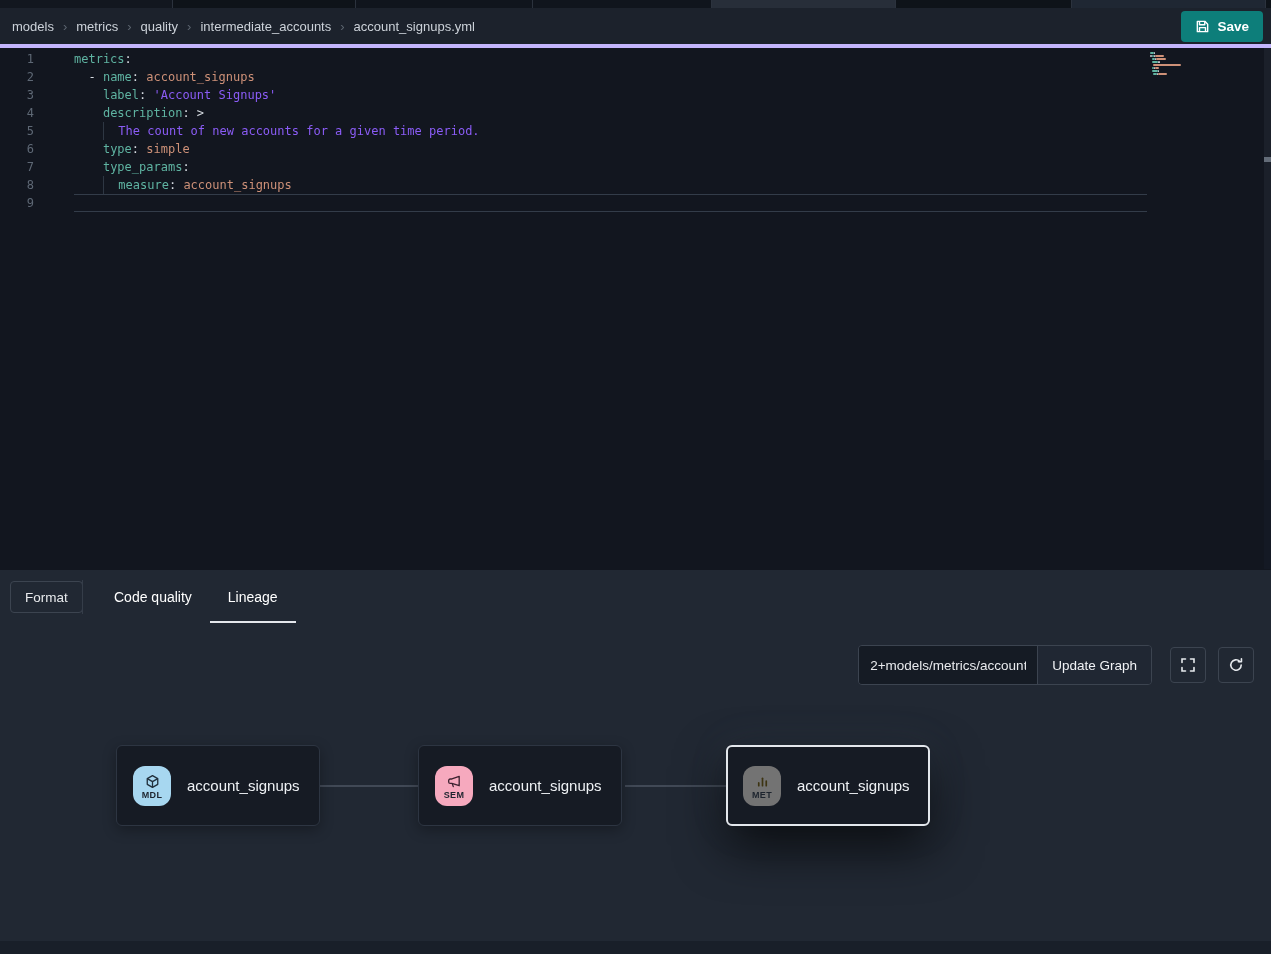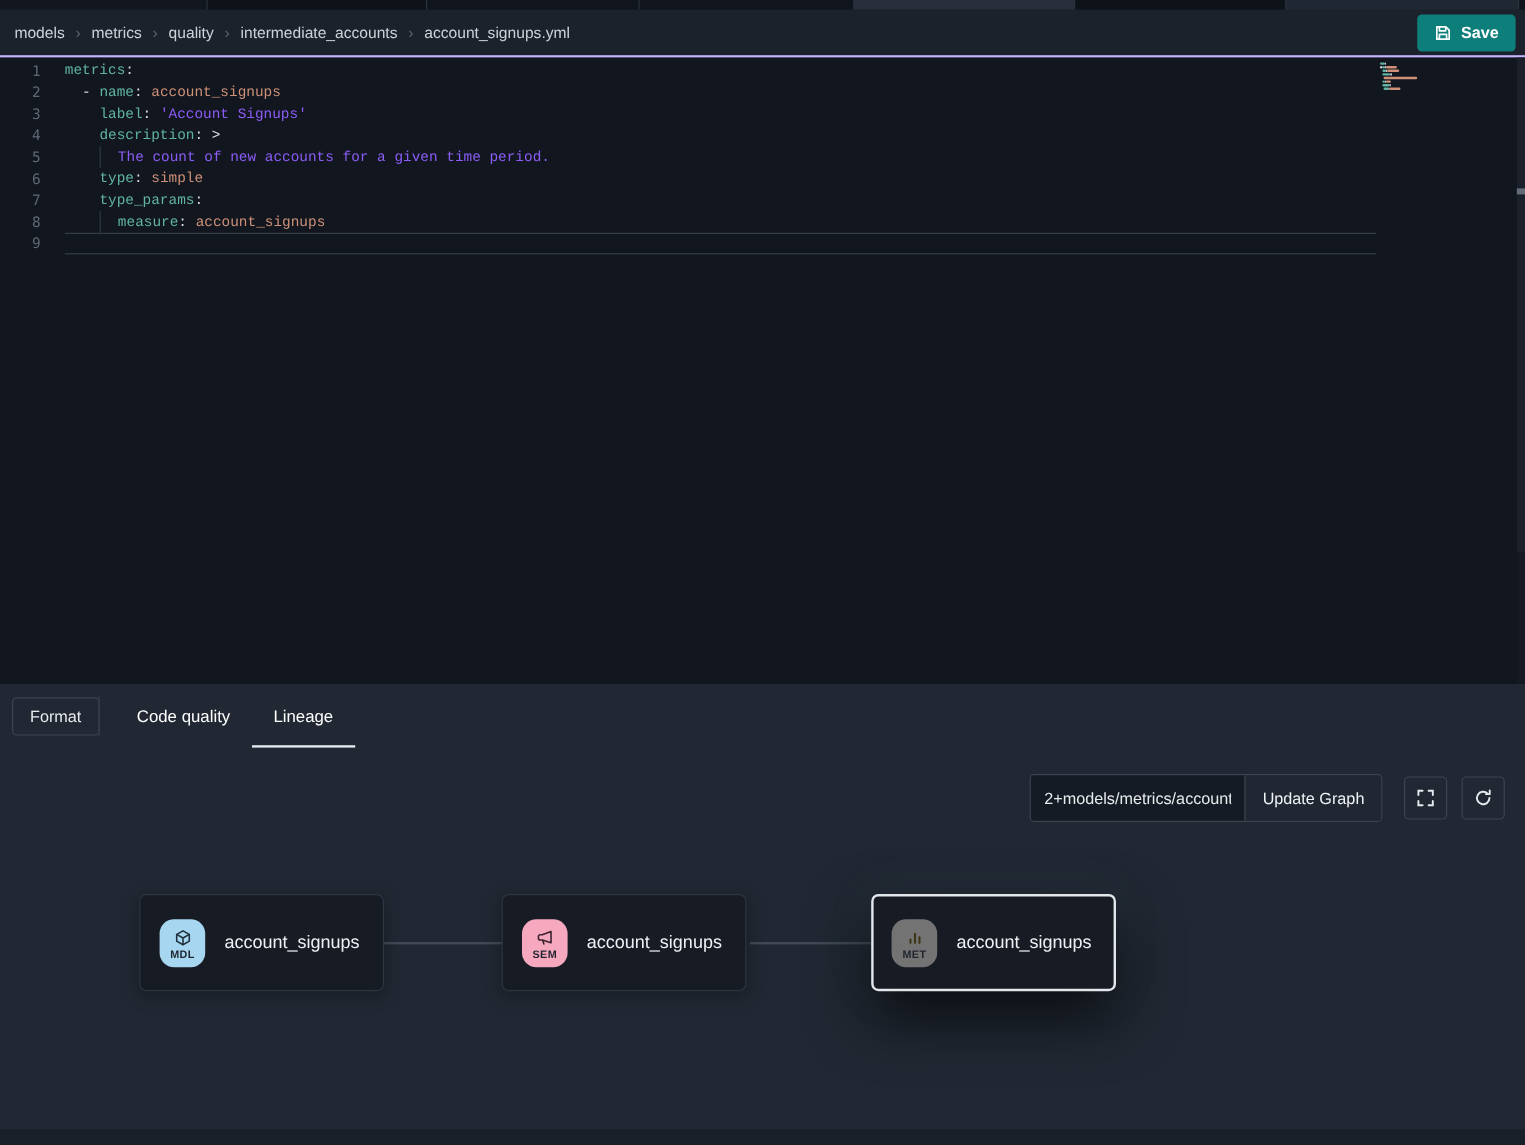--- a/index.html
+++ b/index.html
@@ -19,21 +19,21 @@
   .ts-2{width:182px;background:#0e1319}
   .ts-3{width:176px;background:#10151d}
   .ts-4{width:178px;background:#10151d}
   .ts-5{width:183px;background:#272e39}
   .ts-6{width:175px;background:#0e1319}
   .ts-7{width:193px;background:#1f2733}
   .ts-8{flex:1;background:#0e1319}
 
   
   .crumbbar {
-    height:40px; background:#1c222c; border-bottom:2px solid #c4b5fd;
+    height:40px; background:#1c222c; border-bottom:4px solid #c4b5fd;
     display:flex; align-items:center; justify-content:space-between;
     padding:0 8px 0 12px;
   }
   .breadcrumb { display:flex; align-items:center; gap:9px; font-size:13px; color:#ccd2d9; }
   .crumb { cursor:pointer; }
   .crumb-sep { color:#5c6570; font-size:13px; }
   .save-btn {
     display:flex; align-items:center; gap:7px;
     background:#0d7e7a; color:#fff; border:none; border-radius:4px;
     height:31px; padding:0 14px; font-size:13.5px; font-weight:bold;
@@ -41,21 +41,21 @@
   }
 
   
   .editor {
     position:relative; height:521px; background:#12161f;
     font-family:"DejaVu Sans Mono", monospace; font-size:12px;
   }
   .code { position:absolute; top:2px; left:0; right:124px; }
   .line { display:flex; height:18px; line-height:18px; }
   .line .ln { width:34px; text-align:right; color:#5e6875; flex:none; user-select:none; }
-  .line .lt { margin-left:20px; flex:1; white-space:pre;font-family:Liberation Mono, monospace; }
+  .line .lt { margin-left:40px; flex:1; white-space:pre; }
   .line.active .lt { border-top:1px solid #333c49; border-bottom:1px solid #333c49; }
   .seg-key { color:#5fb4a2; }
   .seg-val { color:#ce9178; }
   .seg-str { color:#8b5cf6; }
   .seg-pun { color:#d7dce2; }
   .seg-guide { display:inline-block; width:0; border-left:1px solid #2e3743; height:18px; vertical-align:bottom; }
 
   .minimap { position:absolute; top:4px; right:59px; width:62px; }
   .mm-line { height:2px; margin-bottom:1px; font-size:0; white-space:nowrap; }
   .mm-seg { display:inline-block; height:2px; border-radius:1px; }

